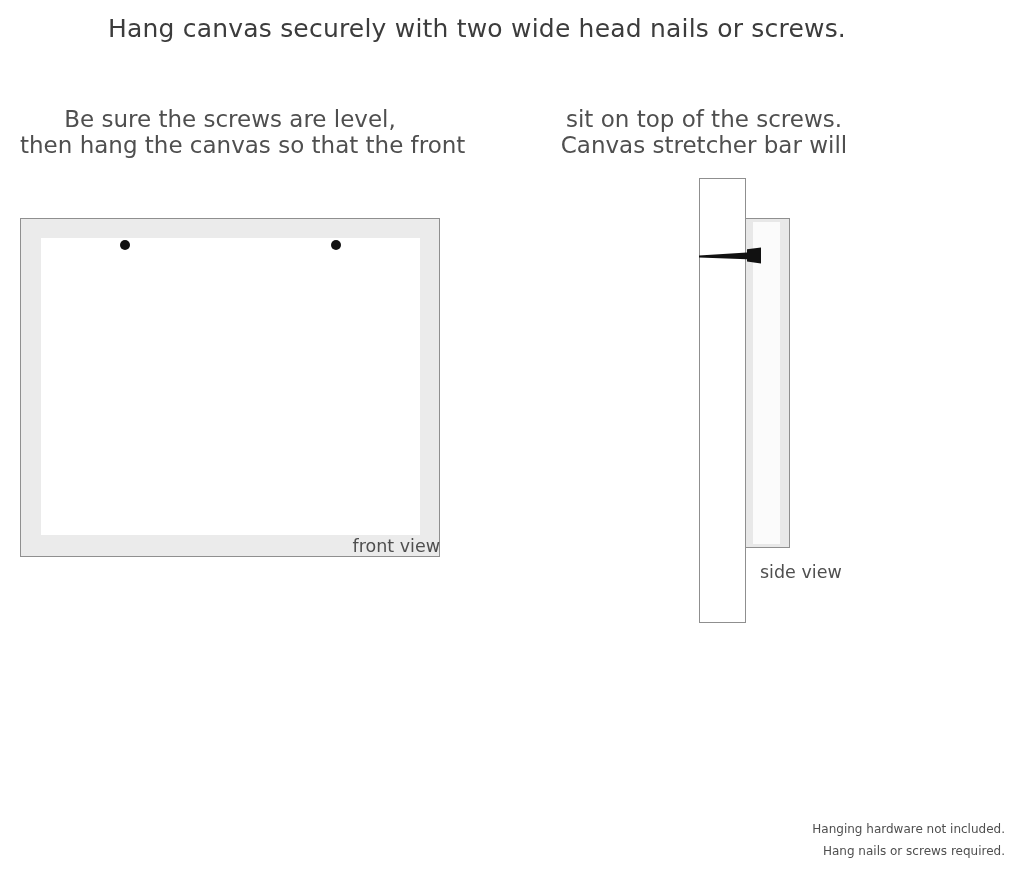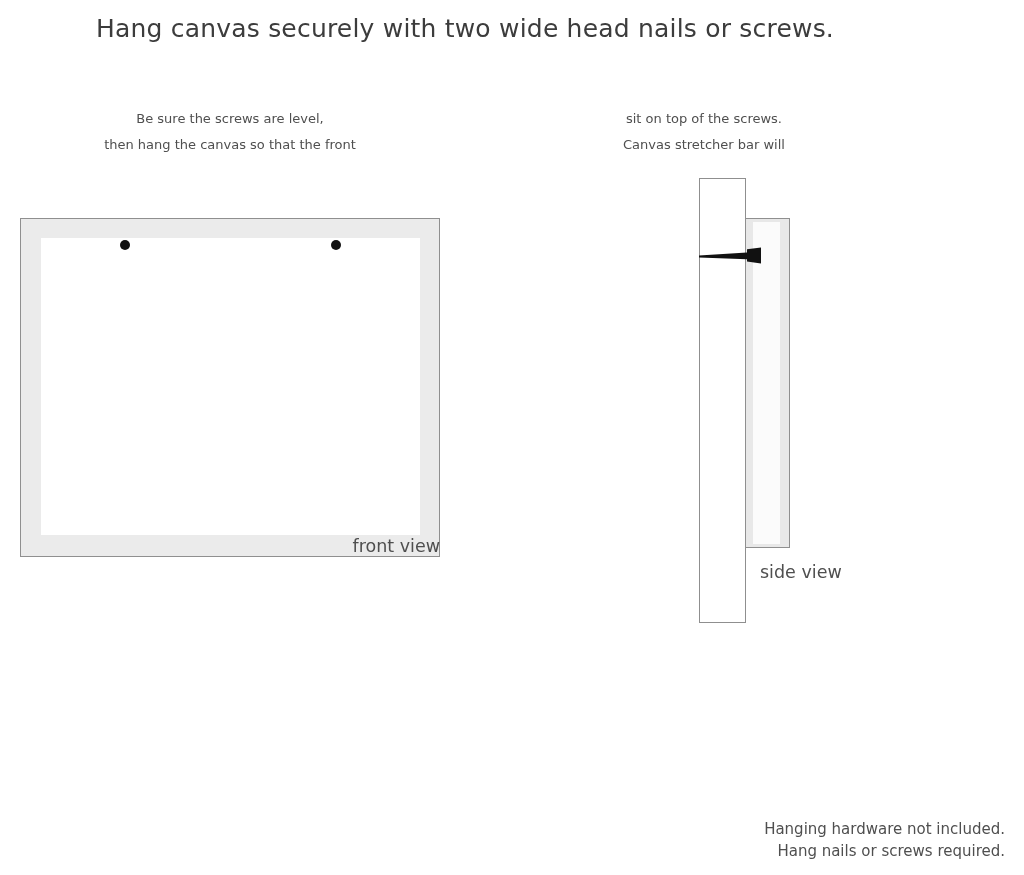--- a/index.html
+++ b/index.html
@@ -23,26 +23,27 @@
     position: absolute;
     left: 0;
     top: 14px;
     width: 930px;
     text-align: center;
     font-size: 25px;
     font-weight: 400;
     letter-spacing: 0.2px;
     color: #3c3c3c;
     white-space: nowrap;
+    padding-left: 12px;
   }
 
   
   .caption {
     position: absolute;
-    font-size: 13px;
+    font-size: 23px;
     line-height: 26px;
     color: #4f4f4f;
     text-align: center;
     white-space: nowrap;
   }
   .caption-left {
     left: 20px;
     top: 106px;
     width: 420px;
   }
@@ -148,21 +149,21 @@
     height: 20px;
     overflow: visible;
   }
 
   
   .footer {
     position: absolute;
     right: 19px;
     top: 818px;
     text-align: right;
-    font-size: 15px;
+    font-size: 12px;
     line-height: 22px;
     color: #4f4f4f;
     white-space: nowrap;
   }
   .footer div { display: block; }
 </style>
 </head>
 <body>
 
 <div class="title">Hang canvas securely with two wide head nails or screws.</div>

